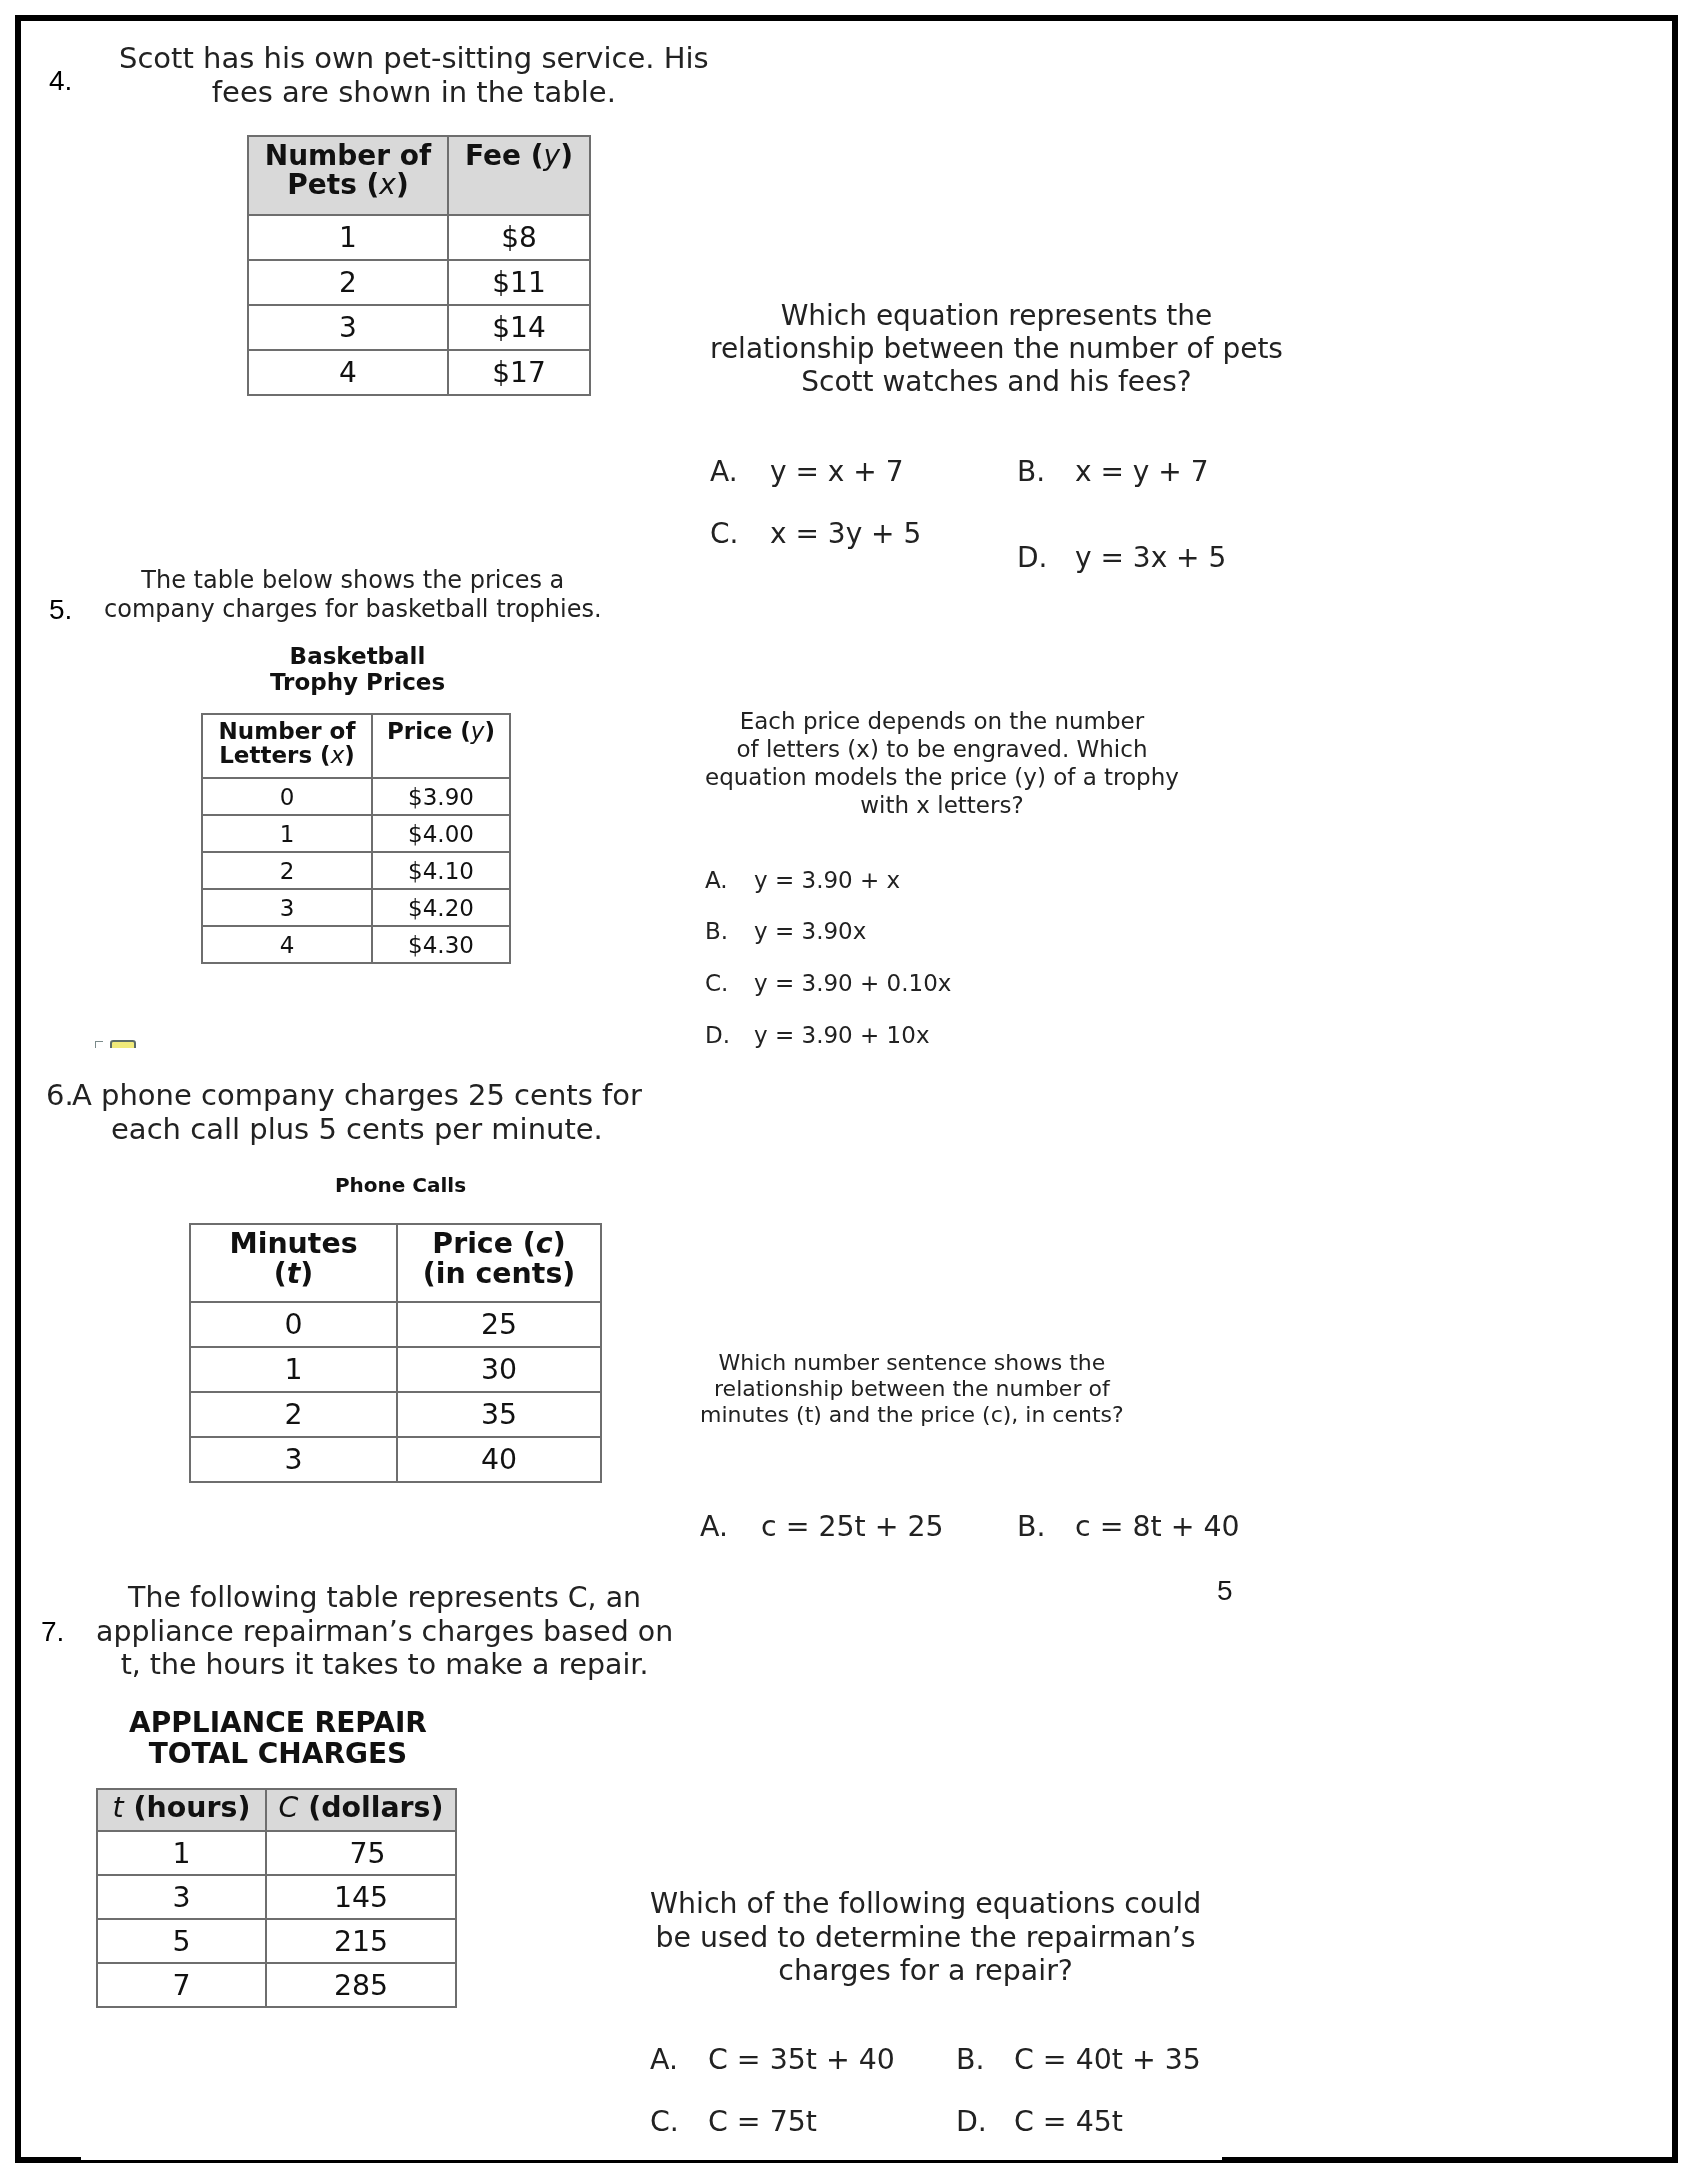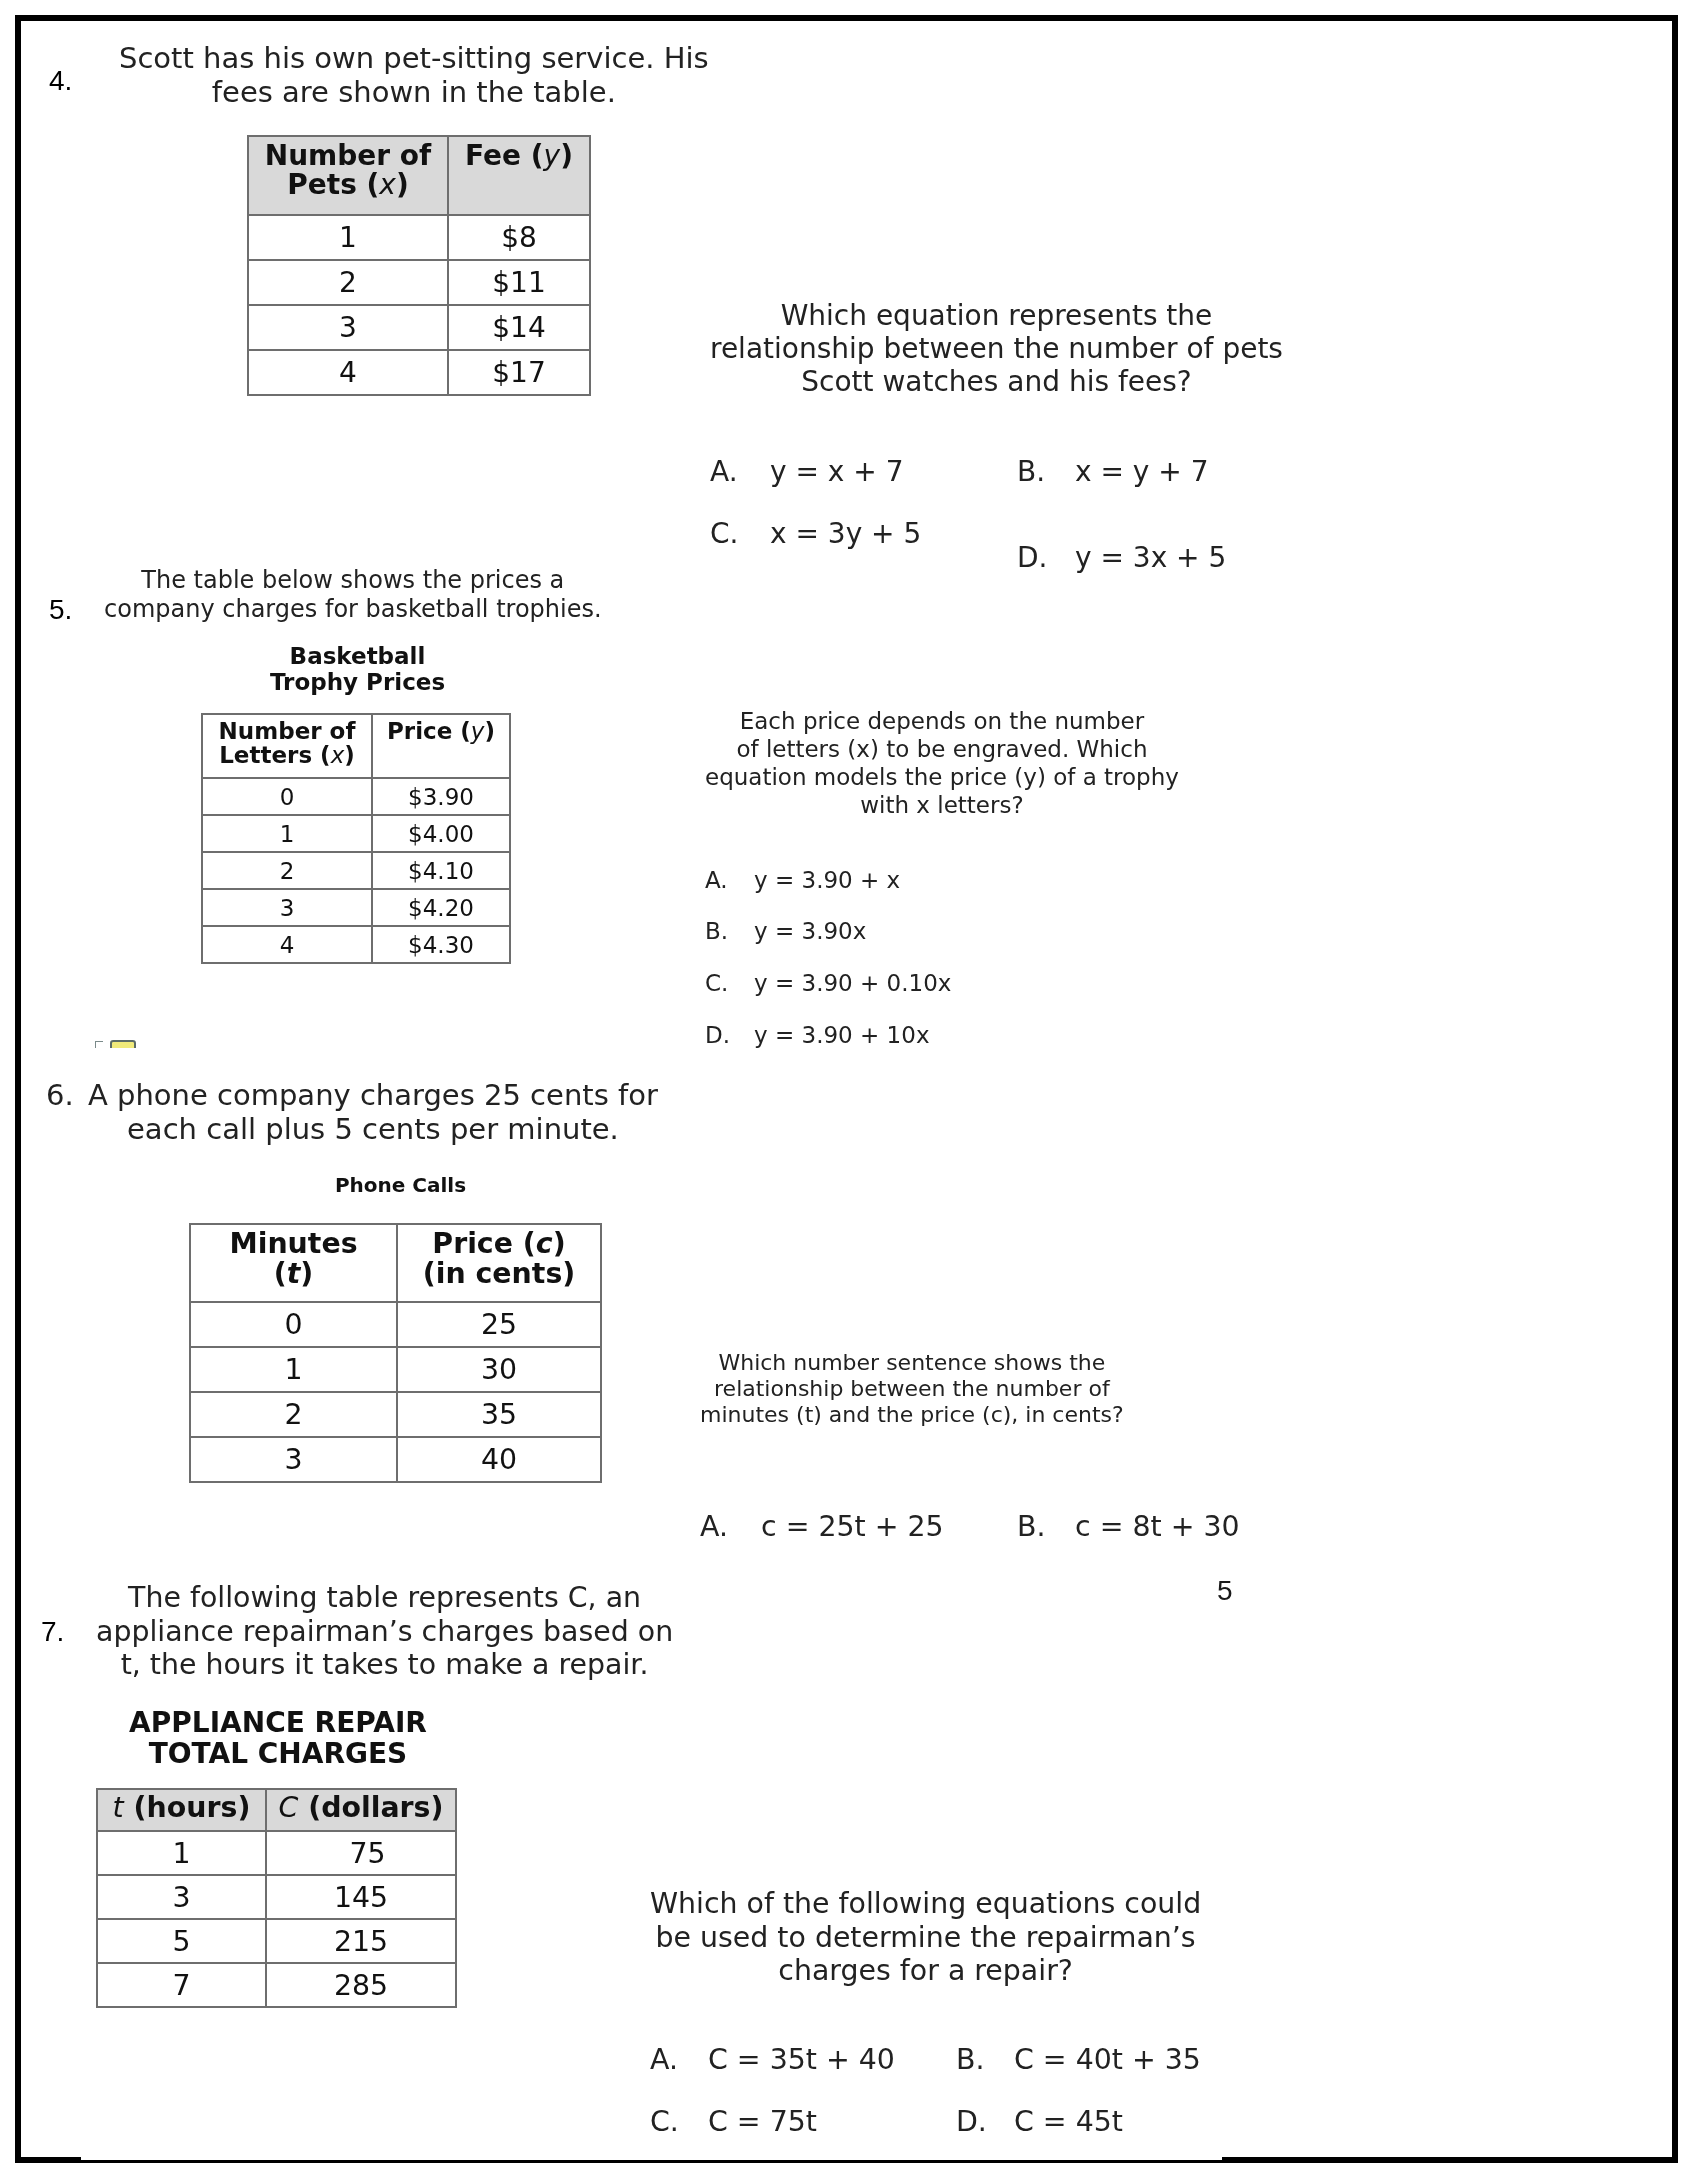--- a/index.html
+++ b/index.html
@@ -163,21 +163,21 @@
   </div>
 </section>
 
 <div class="icon-frag">
   <div class="br"></div>
   <div class="sq"></div>
 </div>
 
 <section>
   <div class="abs para" style="left:46px; top:1078px; font-size:29px;">6.</div>
-  <div class="abs para" style="left:88px; top:1078px; font-size:29px;">
+  <div class="abs para" style="left:72px; top:1078px; font-size:29px;">
     <div>A phone company charges 25 cents for</div>
     <div>each call plus 5 cents per minute.</div>
   </div>
 
   <div class="cap" style="left:268px; top:1174px; width:265px; font-size:20px;">Phone Calls</div>
 
   <table class="dt" style="left:189px; top:1223px; width:413px; font-size:28.4px;">
     <thead>
       <tr style="height:78px;">
         <th style="width:205px;">
@@ -213,21 +213,21 @@
   <div class="abs para" style="left:700px; top:1350px; font-size:22px;">
     <div>Which number sentence shows the</div>
     <div>relationship between the number of</div>
     <div>minutes (t) and the price (c), in cents?</div>
   </div>
 
   <div class="ans" style="left:700px; top:1510px; font-size:28.4px;">
     <span class="let" style="width:61px;">A.</span><span>c = 25t + 25</span>
   </div>
   <div class="ans" style="left:1017px; top:1510px; font-size:28.4px;">
-    <span class="let" style="width:58px;">B.</span><span>c = 8t + 30</span>
+    <span class="let" style="width:58px;">B.</span><span>c = 8t + 40</span>
   </div>
 </section>
 
 <div class="abs" style="left:1217px; top:1575px; font-size:28px; font-family:'Liberation Sans', sans-serif;">5</div>
 
 <section>
   <div class="abs qnum" style="left:41px; top:1616px; font-size:28px;">7.</div>
   <div class="abs para" style="left:96px; top:1581px; font-size:28.4px;">
     <div>The following table represents C, an</div>
     <div>appliance repairman’s charges based on</div>

